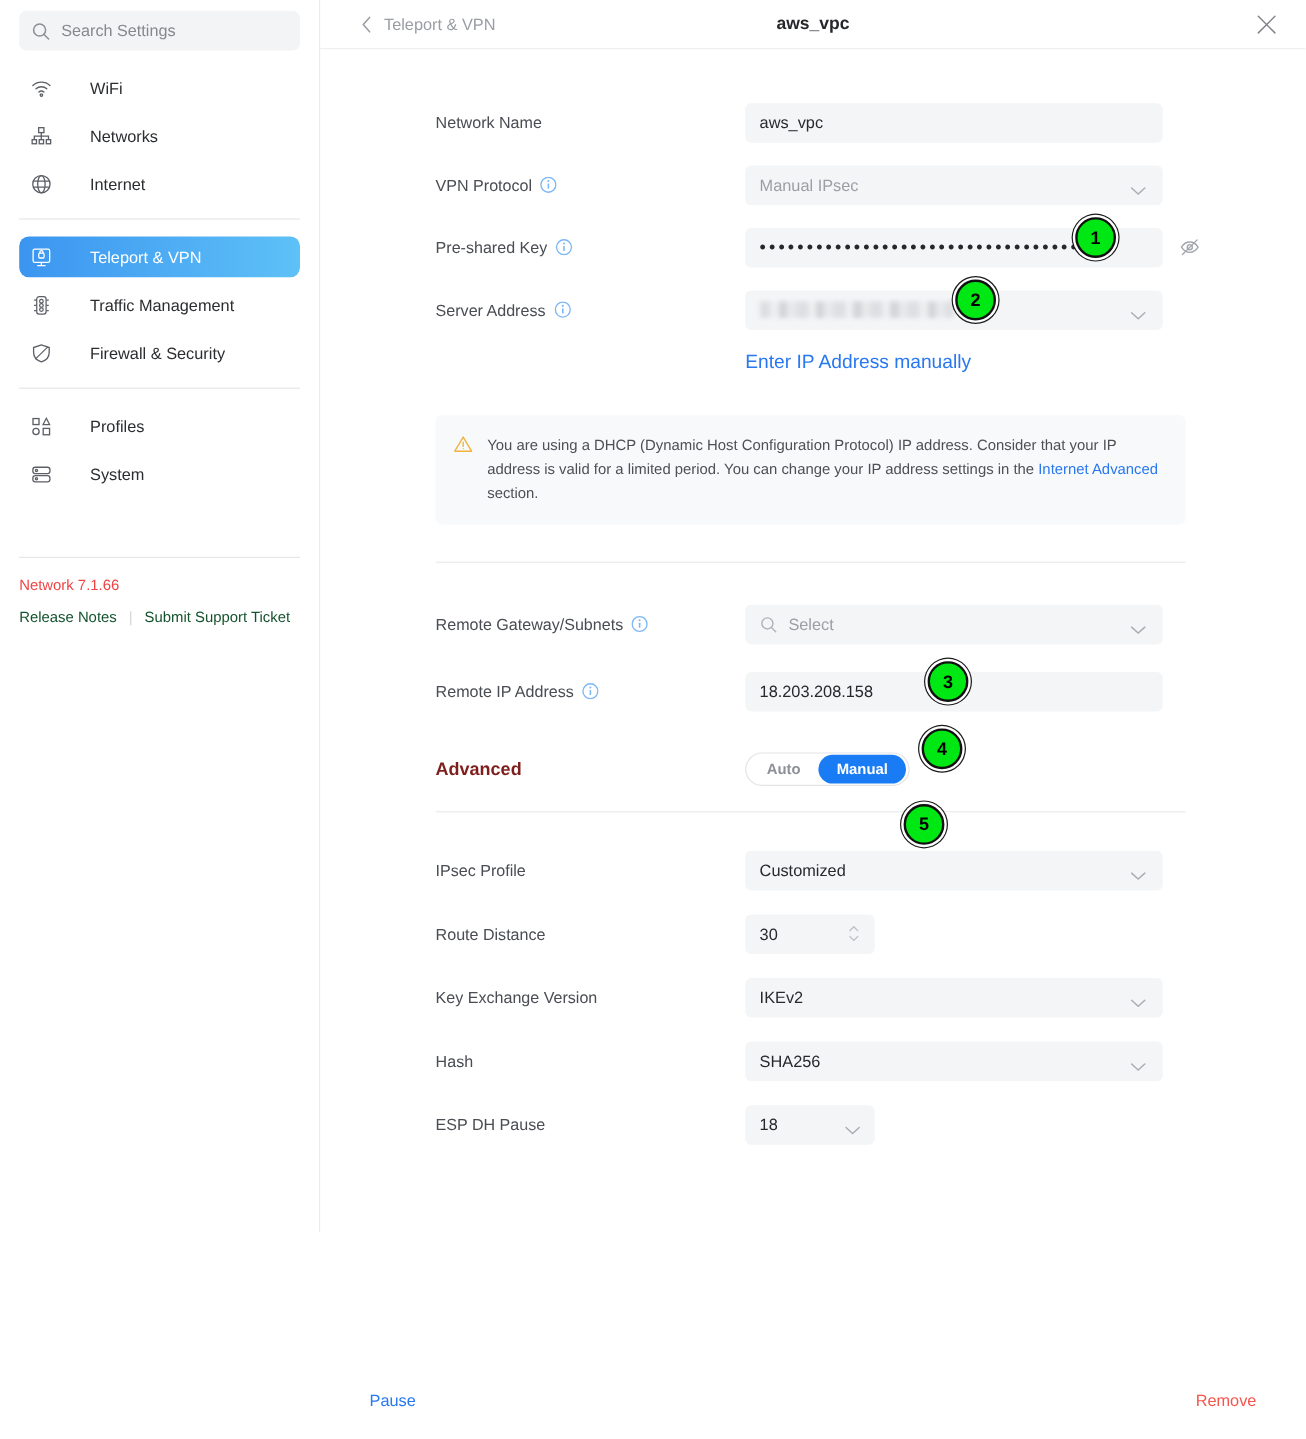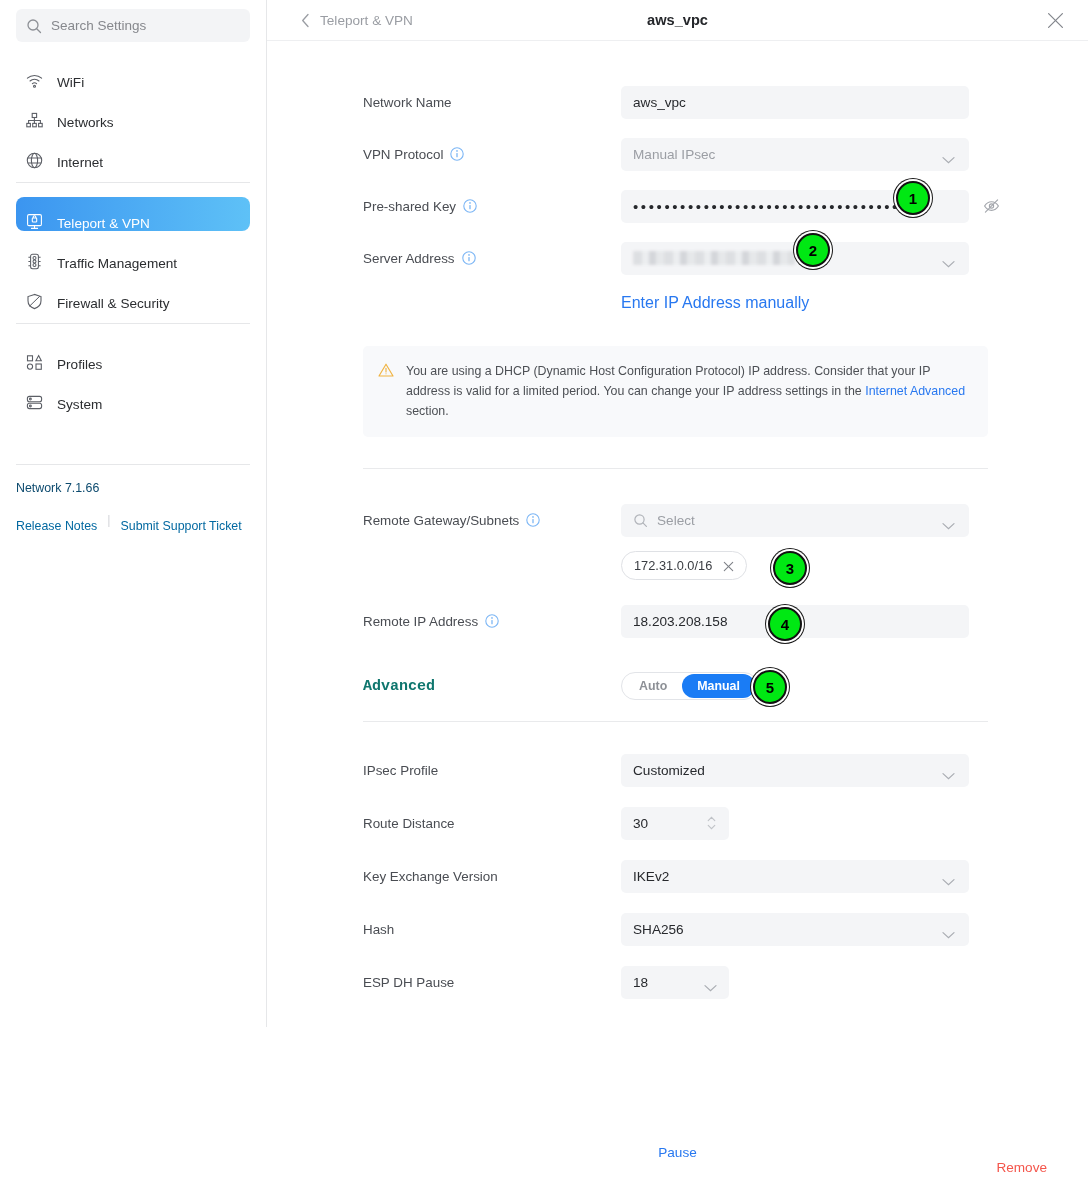--- a/index.html
+++ b/index.html
@@ -30,22 +30,22 @@
     display: flex; align-items: center;
     padding: 0 10px;
     gap: 9px;
   }
   .search-box .sicon { flex: 0 0 16px; height: 16px; display:block; }
   .search-ph { color: #86888d; font-size: 13.5px; }
 
   .nav-group { margin-top: 14px; }
   .nav-item {
     height: 34px;
-    display: flex; align-items: flex-end;
-    gap: 13px;
+    display: flex; align-items: center;
+    gap: 31px;
     padding: 0 9px;
     border-radius: 8px;
     margin-bottom: 6px;
     cursor: pointer;
     color: #2b2d30;
     font-size: 13.6px;
   }
   .nav-item .nicon { flex:0 0 19px; height: 19px; display:block; color:#5c5f66; }
   .nav-item.active {
     background: linear-gradient(90deg, #3b95f0 0%, #5ec1f7 100%);
@@ -56,23 +56,23 @@
   .nav-sep {
     height: 1px; background: #e6e7e9;
     margin: 12px 0 14px 0;
   }
   .sb-footer {
     position: absolute; left: 0; right: 0;
     top: 464px;
     padding: 0 16px;
   }
   .sb-footer .sep { height:1px; background:#e6e7e9; margin-bottom: 16px;}
-  .sb-ver { font-size: 12.4px; color: #0c4a6e; margin-bottom: 12px; }
+  .sb-ver { font-size: 12.4px; color: #ef4444; margin-bottom: 12px; }
   .sb-links { font-size: 12.4px; display:flex; align-items:center; gap:10px; }
-  .sb-links a { color: #0369a1; text-decoration: none; cursor:pointer;margin-top:12px; }
+  .sb-links a { color: #14532d; text-decoration: none; cursor:pointer; }
   .sb-links .div { color:#d4d6da; }
 
   
   .main { flex: 1 1 auto; position: relative; height: 1199px; background:#fff; }
   .topbar {
     height: 41px;
     border-bottom: 1px solid #eeeff1;
     display: flex; align-items: center;
     position: relative;
   }
@@ -99,21 +99,21 @@
   .row {
     display:flex; align-items:center;
     padding-left: 96px;
     min-height: 34px;
   }
   .label {
     width: 258px; flex: 0 0 258px;
     font-size: 13.4px; color: #4a4d53;
     display:flex; align-items:center; gap:7px;
   }
-  .label.dark { color:#0f766e;font-family:Liberation Mono, monospace; }
+  .label.dark { color:#7f1d1d; }
   .field { position: relative; }
   .inp {
     width: 348px; height: 33px;
     background: #f4f5f7;
     border-radius: 5px;
     border: none;
     display:flex; align-items:center;
     padding: 0 12px;
     font-size: 13.6px; color: #27292d;
   }
@@ -200,23 +200,22 @@
     height: 24px; padding: 0 15px;
     display:flex; align-items:center;
     border-radius: 13px;
     font-size: 12.4px; color:#8d9096; cursor:pointer;
     font-weight: 700;
   }
   .seg .opt.sel { background:#1a7cf5; color:#fff; }
 
   .footer-bar {
     position:absolute; left:0; right:0; bottom: 24px;
-    display:flex; align-items:center;
+    display:flex; align-items:flex-start;
     padding: 0 41px 0 41px;
-    flex-direction: column;
   }
   .btn-pause { color:#2878f0; font-size:13.6px; cursor:pointer; }
   .btn-remove { color:#f4564c; font-size:13.6px; cursor:pointer; margin-left:auto; }
 
   
   .marker {
     position: absolute;
     width: 34px; height: 34px;
     border-radius: 50%;
     background: #00e813;
@@ -498,32 +497,20 @@
             <span>Select</span>
           </div>
           <span class="caret">
             <svg viewBox="0 0 13 8" fill="none" stroke="currentColor" stroke-width="1.2" stroke-linecap="round">
                 <polyline points="1,1.6 6.5,6.6 12,1.6"></polyline>
               </svg>
           </span>
         </div>
       </div>
 
-      <div class="row" style="margin-top:11px;">
-        <div class="label"></div>
-        <div class="chip">
-          <span>172.31.0.0/16</span>
-          <span class="x">
-            <svg viewBox="0 0 11 11" fill="none" stroke="currentColor" stroke-width="1.1" stroke-linecap="round">
-                <line x1="1.3" y1="1.3" x2="9.7" y2="9.7"></line>
-                <line x1="9.7" y1="1.3" x2="1.3" y2="9.7"></line>
-              </svg>
-          </span>
-        </div>
-      </div>
 
       <div class="row" style="margin-top:22px;">
         <div class="label">
           <span>Remote IP Address</span>
           <span class="info">
             <svg viewBox="0 0 14 14">
                 <circle cx="7" cy="7" r="6.2" fill="none" stroke="#7cb6f5" stroke-width="1.1"></circle>
                 <circle cx="7" cy="3.9" r=".85" fill="#7cb6f5"></circle>
                 <rect x="6.35" y="5.9" width="1.3" height="4.3" rx=".5" fill="#7cb6f5"></rect>
               </svg>

